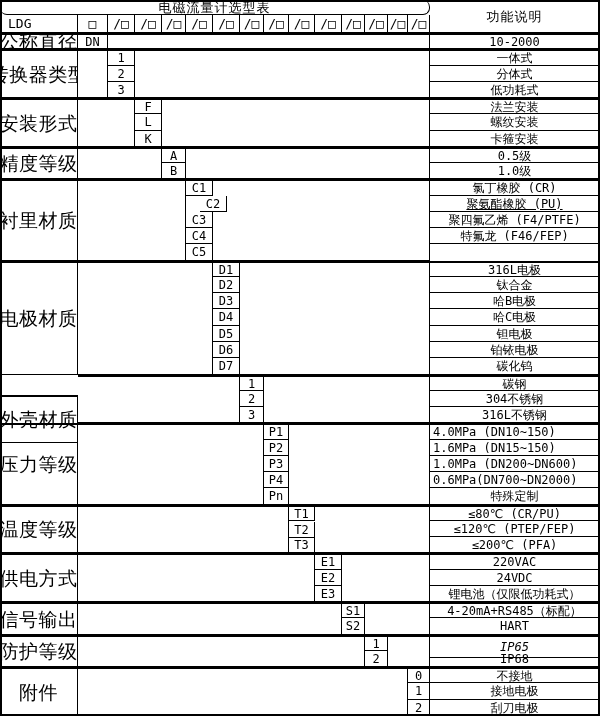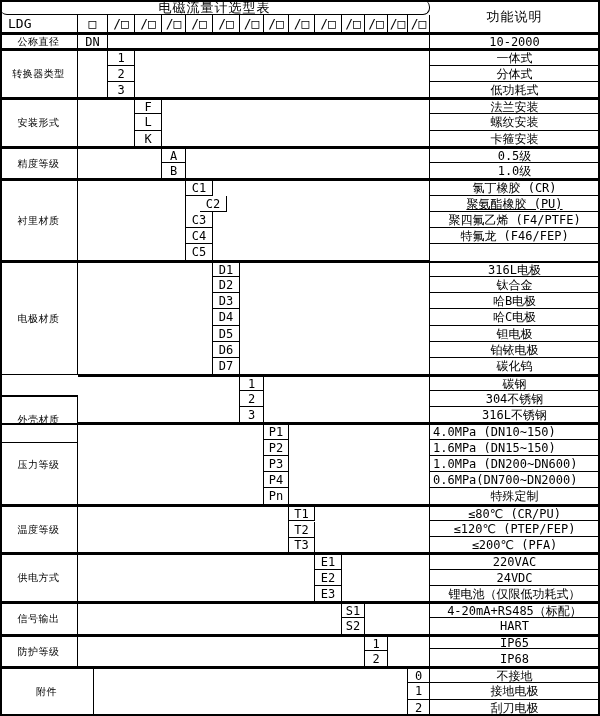--- a/index.html
+++ b/index.html
@@ -16,21 +16,21 @@
   }
   .cell{
     position:absolute;box-sizing:border-box;
     border-right:1px solid #000;border-bottom:1px solid #000;
     display:flex;align-items:center;justify-content:center;
     font-size:12px;line-height:1;white-space:nowrap;overflow:hidden;
     background:transparent;
   }
   .bt{border-top:2px solid #000;}
   .al{justify-content:flex-start;padding-left:3px;}
-  .lbl{font-size:10px;letter-spacing:0.5px;}
+  .lbl{font-size:19px;letter-spacing:0.5px;}
   .title-cell{font-size:13px;letter-spacing:1px;}
   .hdr{font-size:13px;letter-spacing:1px;}
   .code{font-size:12px;}
   .slot{font-size:13px;}
   .model{justify-content:flex-start;padding-left:8px;font-size:13px;}
 </style>
 </head>
 <body>
 
 <div id="table-root">
@@ -153,25 +153,25 @@
     <div class="cell bt lbl" style="left: 0px; top: 602px; width: 78px; height: 33px;">信号输出</div>
     <div class="cell bt" style="left: 78px; top: 602px; width: 264px; height: 33px;"></div>
     <div class="cell bt code" style="left: 342px; top: 602px; width: 23px; height: 16px;">S1</div>
     <div class="cell bt " style="left: 430px; top: 602px; width: 170px; height: 16px;">4-20mA+RS485（标配）</div>
     <div class="cell code" style="left: 342px; top: 618px; width: 23px; height: 17px;">S2</div>
     <div class="cell" style="left: 430px; top: 618px; width: 170px; height: 17px;">HART</div>
     <div class="cell bt" style="left: 365px; top: 602px; width: 65px; height: 33px;"></div>
     <div class="cell bt lbl" style="left: 0px; top: 635px; width: 78px; height: 32px;">防护等级</div>
     <div class="cell bt" style="left: 78px; top: 635px; width: 287px; height: 32px;"></div>
     <div class="cell bt code" style="left: 365px; top: 635px; width: 23px; height: 16px;">1</div>
-    <div class="cell bt " style="left: 430px; top: 635px; width: 170px; height: 14px;">IP65</div>
+    <div class="cell bt " style="left: 430px; top: 635px; width: 170px; height: 23px; font-style: italic;">IP65</div>
     <div class="cell code" style="left: 365px; top: 651px; width: 23px; height: 16px;">2</div>
     <div class="cell" style="left: 430px; top: 651px; width: 170px; height: 16px;">IP68</div>
     <div class="cell bt" style="left: 388px; top: 635px; width: 42px; height: 32px;"></div>
-    <div class="cell bt lbl" style="left: 0px; top: 667px; width: 94px; height: 49px;">附件</div>
+    <div class="cell bt lbl" style="left: 0px; top: 667px; width: 78px; height: 49px;">附件</div>
     <div class="cell bt" style="left: 78px; top: 667px; width: 330px; height: 49px;"></div>
     <div class="cell bt code" style="left: 408px; top: 667px; width: 22px; height: 16px;">0</div>
     <div class="cell bt " style="left: 430px; top: 667px; width: 170px; height: 16px;">不接地</div>
     <div class="cell code" style="left: 408px; top: 683px; width: 22px; height: 17px;">1</div>
     <div class="cell" style="left: 430px; top: 683px; width: 170px; height: 17px;">接地电极</div>
     <div class="cell code" style="left: 408px; top: 700px; width: 22px; height: 16px;">2</div>
     <div class="cell" style="left: 430px; top: 700px; width: 170px; height: 16px;">刮刀电极</div>
   </div>
 
 </body></html>

